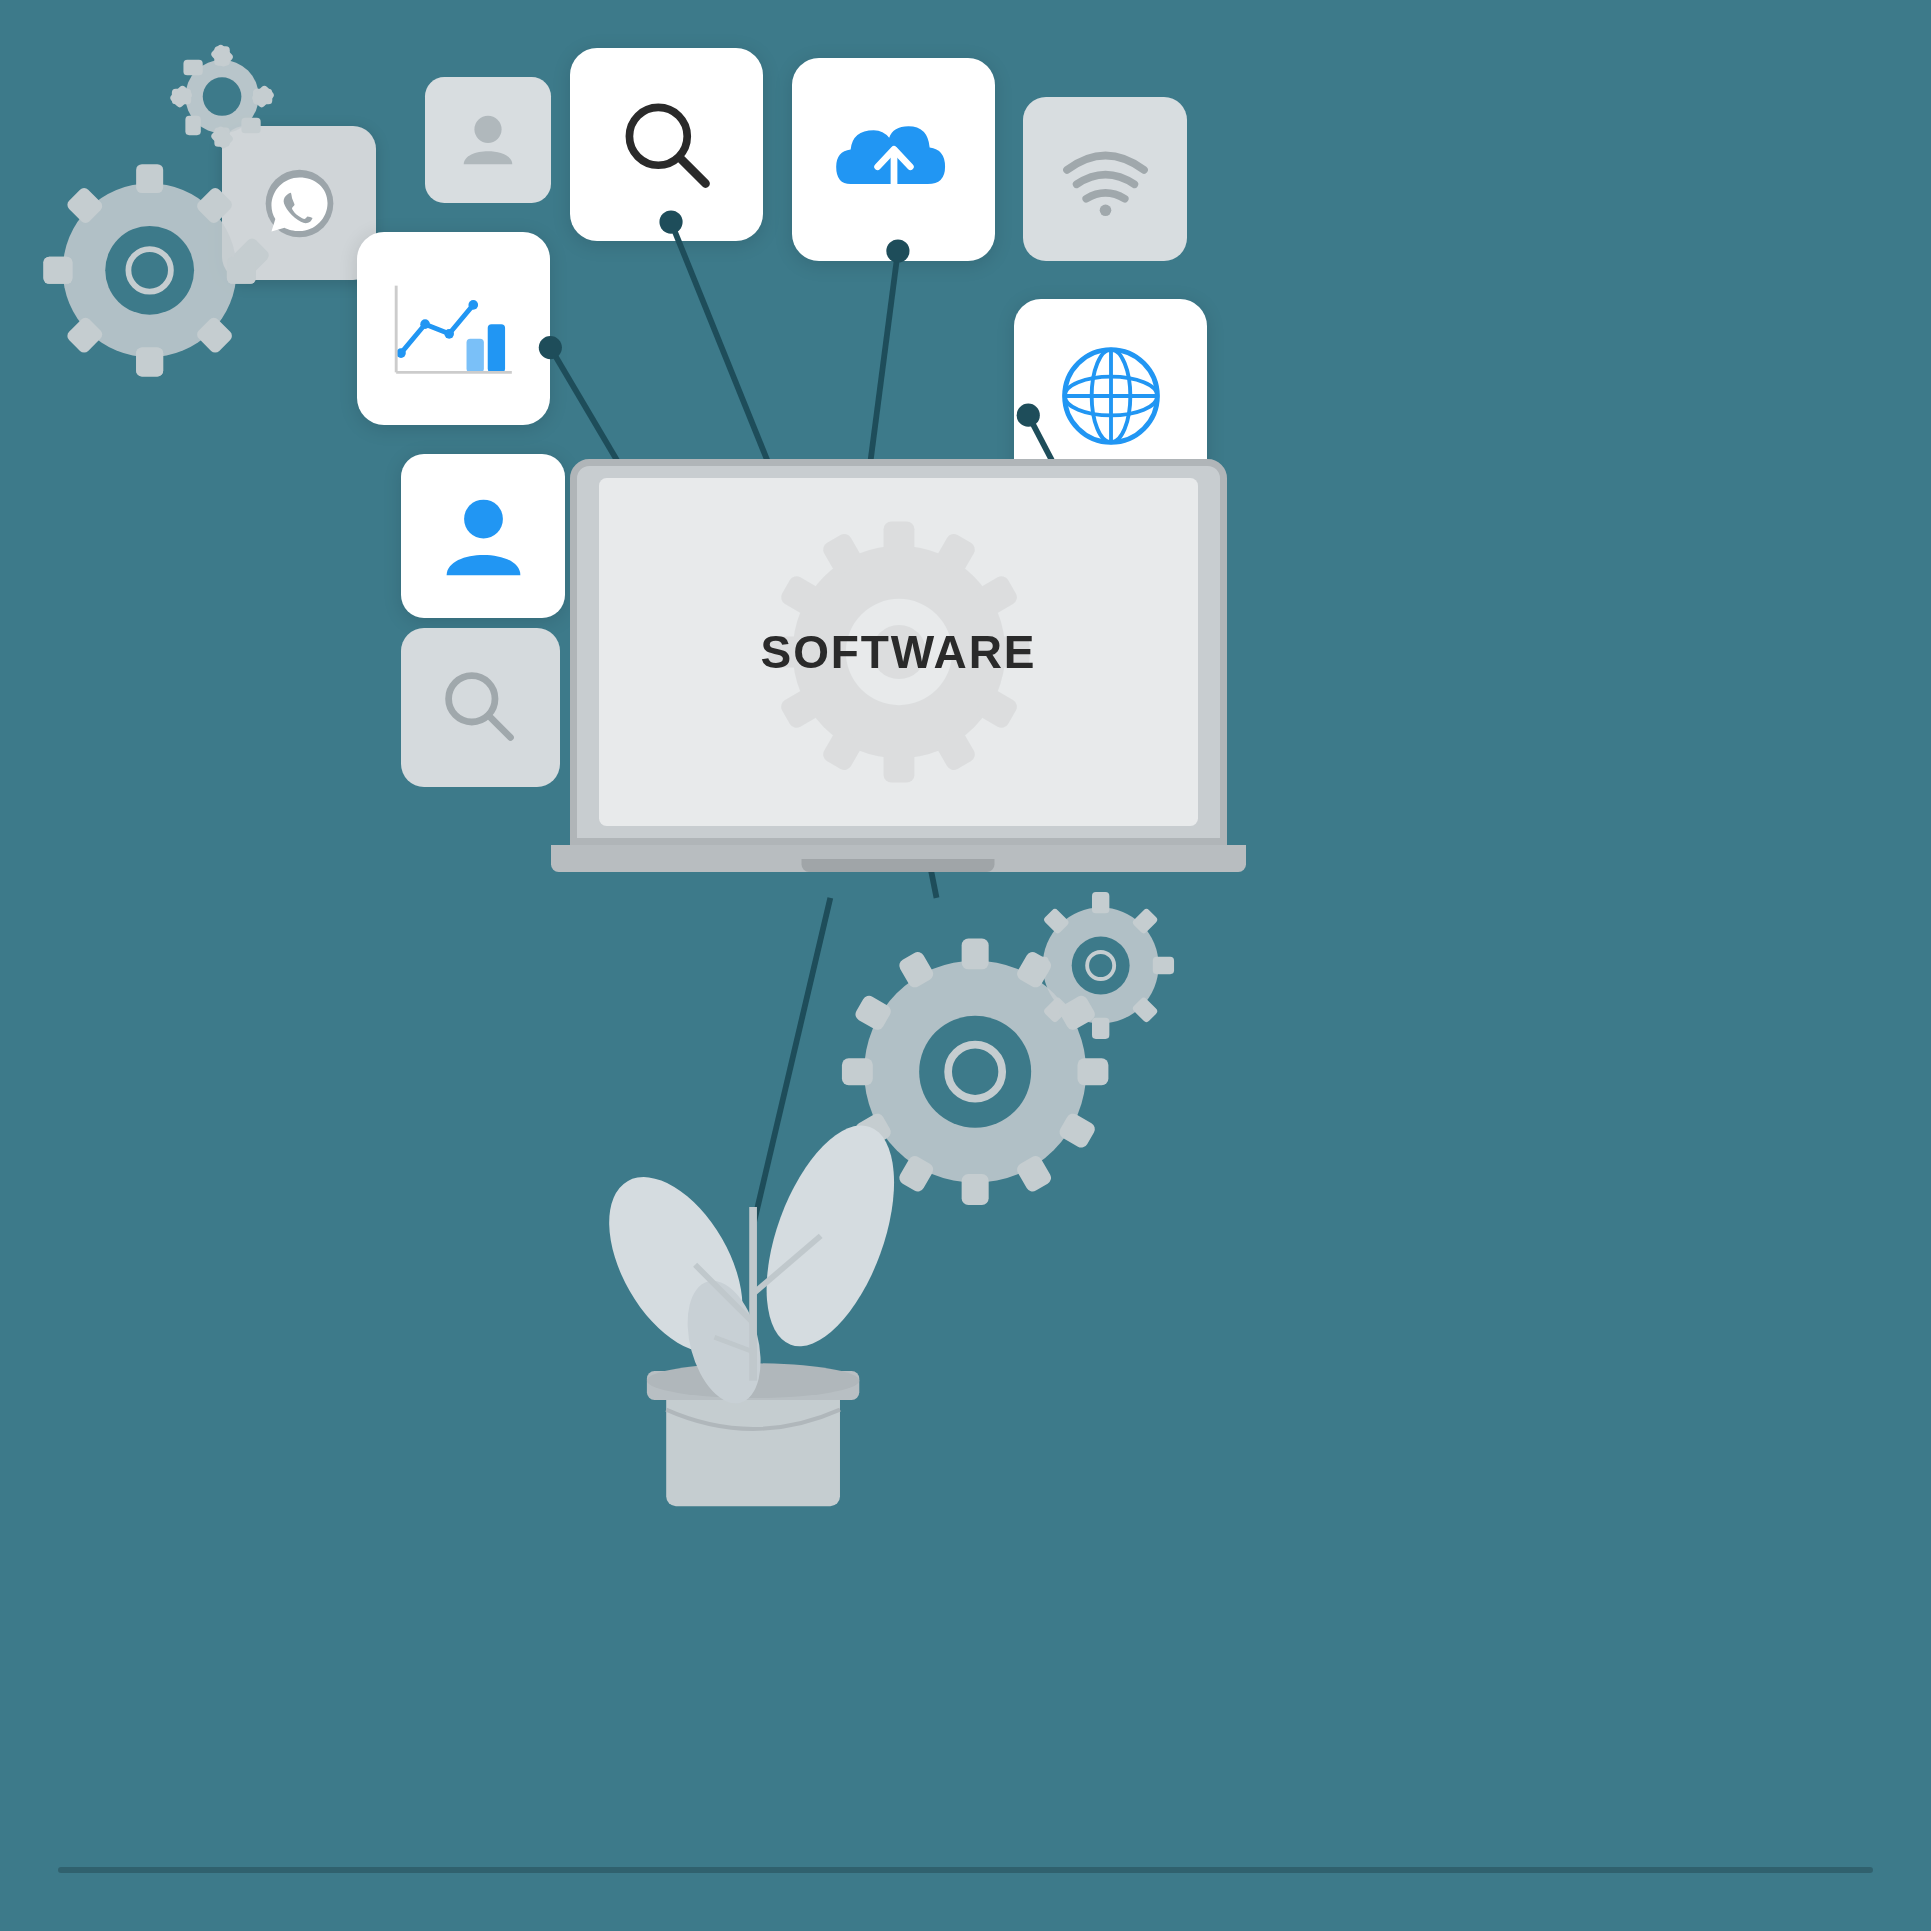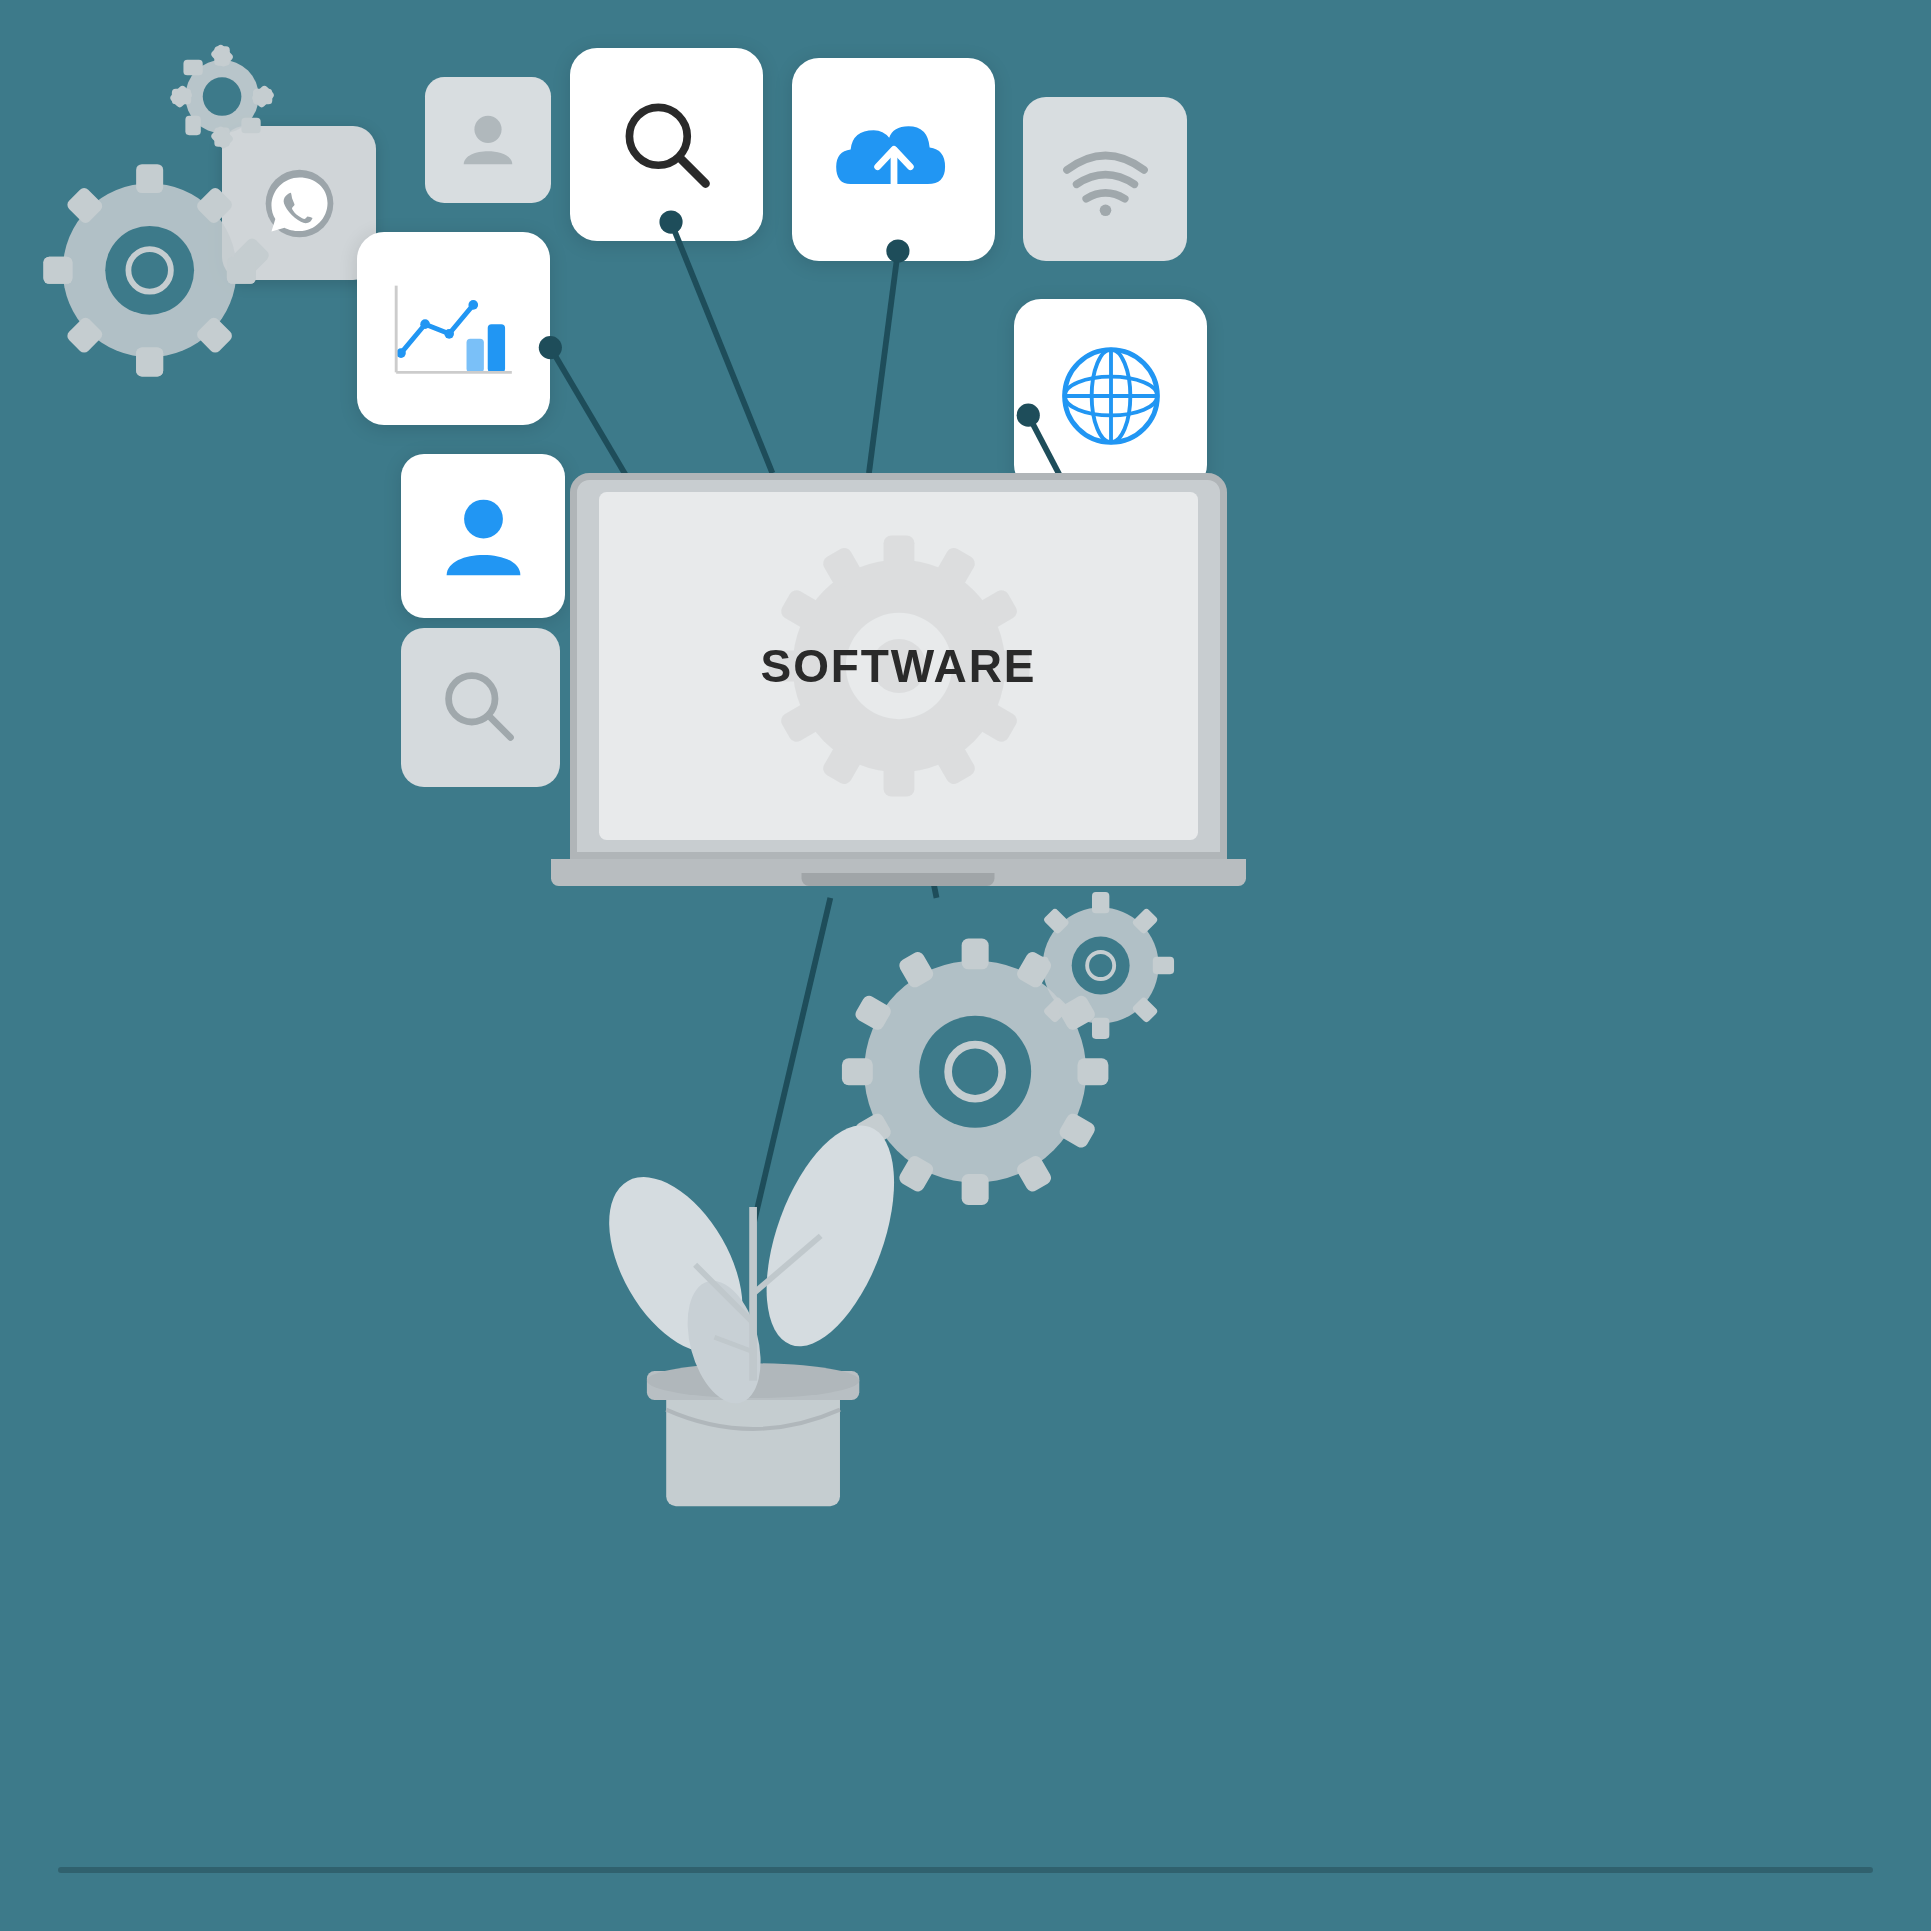--- a/index.html
+++ b/index.html
@@ -26,21 +26,21 @@
       display: flex;
       align-items: center;
       justify-content: center;
       box-shadow: 0 3.9px 14.5px rgba(0,0,0,0.15);
     }
 
     
     .laptop {
       position: absolute;
       left: 570px;
-      top: 473px;
+      top: 459px;
       width: 657px;
       height: 444px;
       z-index: 5;
     }
 
     .laptop-screen-outer {
       width: 657px;
       height: 386px;
       background: #c8cdd0;
       border-radius: 19.3px 19.3px 0 0;

